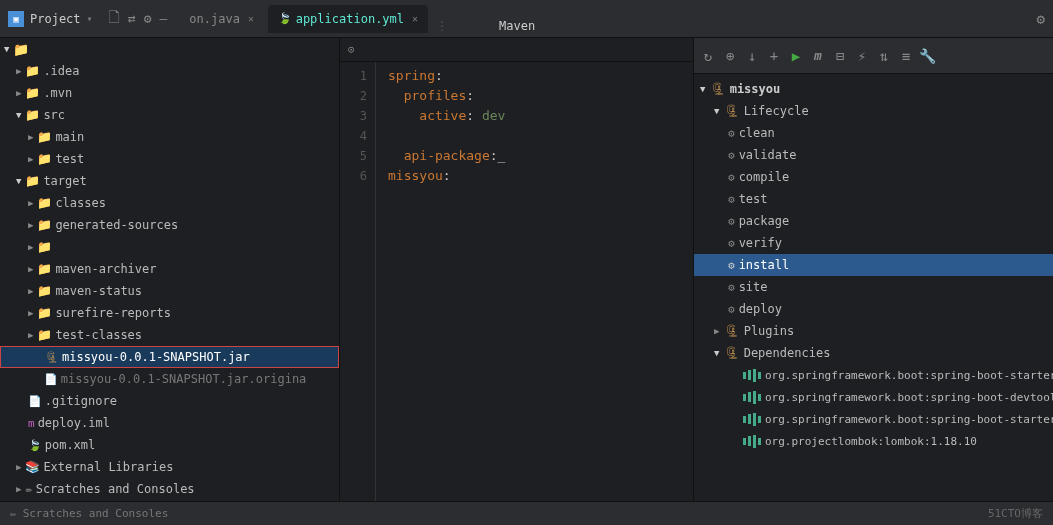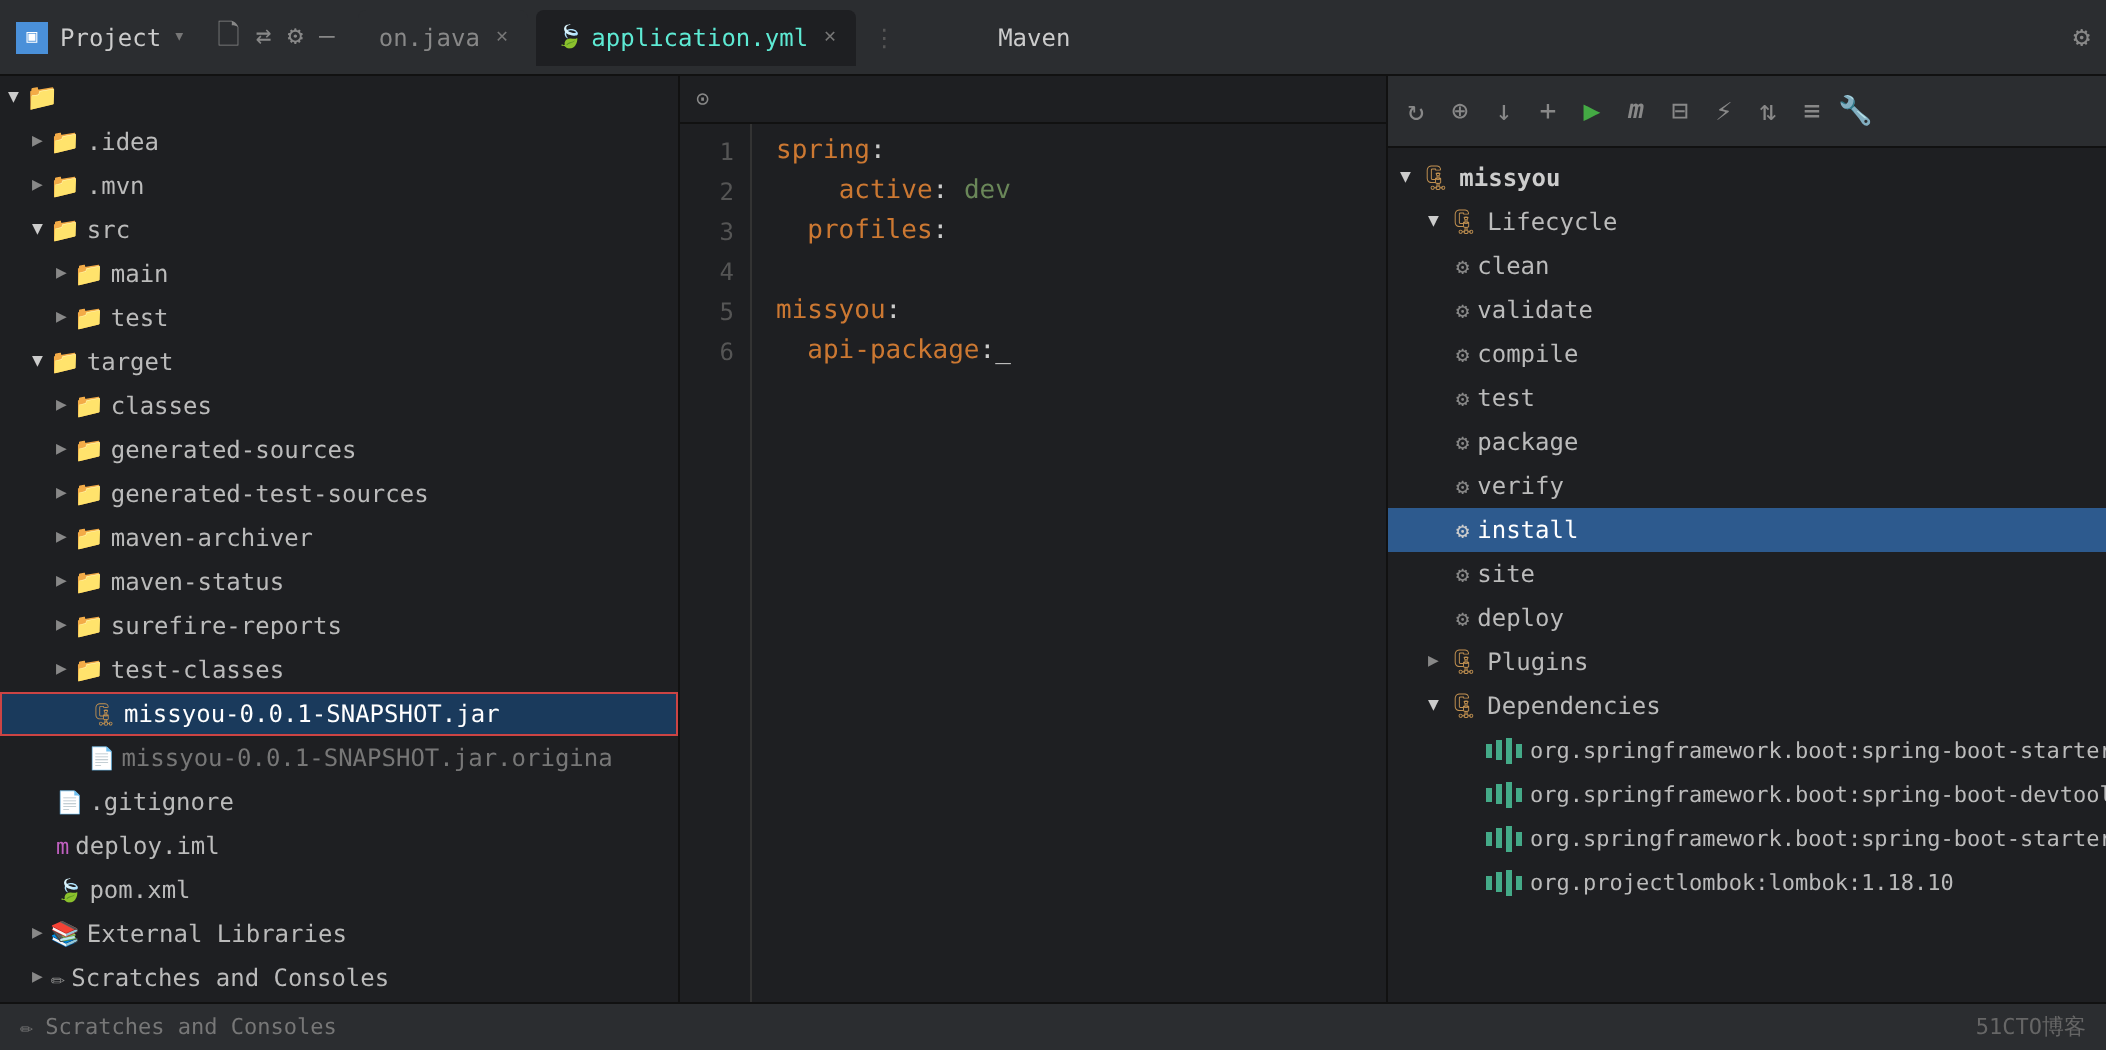--- a/index.html
+++ b/index.html
@@ -33,21 +33,21 @@
       font-size: 12px;
     }
     .title-bar-left .project-icon {
       width: 16px; height: 16px;
       background: #4a90d9;
       display: inline-flex; align-items: center; justify-content: center;
       font-size: 9px; color: #fff; font-weight: bold;
     }
     .title-bar-center {
       display: flex;
-      align-items: center;
+      align-items: flex-end;
       gap: 4px;
       margin-left: 12px;
     }
     .tab {
       display: flex; align-items: center;
       padding: 4px 10px;
       height: 28px;
       border-radius: 4px 4px 0 0;
       cursor: pointer;
       font-size: 12px;
@@ -319,21 +319,20 @@
 
     <div class="tree-item indent-2">
       <span class="arrow">▶</span>
       <span class="folder-icon">📁</span>
       <span class="tree-label">generated-sources</span>
     </div>
 
     <div class="tree-item indent-2">
       <span class="arrow">▶</span>
       <span class="folder-icon">📁</span>
-      <span class="tree-label">generated-test-sources</span>
     </div>
 
     <div class="tree-item indent-2">
       <span class="arrow">▶</span>
       <span class="folder-icon">📁</span>
       <span class="tree-label">maven-archiver</span>
     </div>
 
     <div class="tree-item indent-2">
       <span class="arrow">▶</span>
@@ -400,25 +399,25 @@
       <div class="line-numbers">
         <div>1</div>
         <div>2</div>
         <div>3</div>
         <div>4</div>
         <div>5</div>
         <div>6</div>
       </div>
       <div class="code-content">
         <div><span class="kw-key">spring</span><span style="color:#ccc;">:</span></div>
+        <div><span style="color:#ccc;">&nbsp;&nbsp;</span><span class="kw-key">profiles</span><span style="color:#ccc;">:</span></div>
         <div><span style="color:#ccc;">&nbsp;&nbsp;&nbsp;&nbsp;</span><span class="kw-key">active</span><span style="color:#ccc;">: </span><span class="kw-val">dev</span></div>
-        <div><span style="color:#ccc;">&nbsp;&nbsp;</span><span class="kw-key">profiles</span><span style="color:#ccc;">:</span></div>
         <div>&nbsp;</div>
+        <div><span style="color:#ccc;">&nbsp;&nbsp;</span><span class="kw-key">api-package</span><span style="color:#ccc;">:_</span></div>
         <div><span class="kw-key">missyou</span><span style="color:#ccc;">:</span></div>
-        <div><span style="color:#ccc;">&nbsp;&nbsp;</span><span class="kw-key">api-package</span><span style="color:#ccc;">:_</span></div>
       </div>
     </div>
   </div>
 
   <div class="maven-panel">
     <div class="maven-toolbar">
       <span class="maven-toolbar-icon">↻</span>
       <span class="maven-toolbar-icon">⊕</span>
       <span class="maven-toolbar-icon">↓</span>
       <span class="maven-toolbar-icon">+</span>

